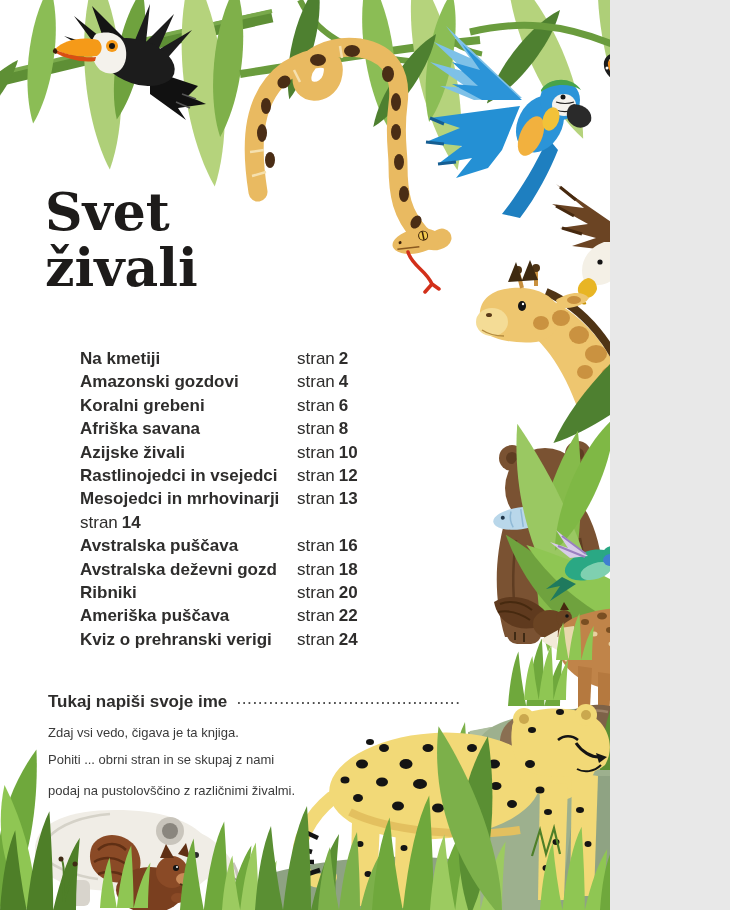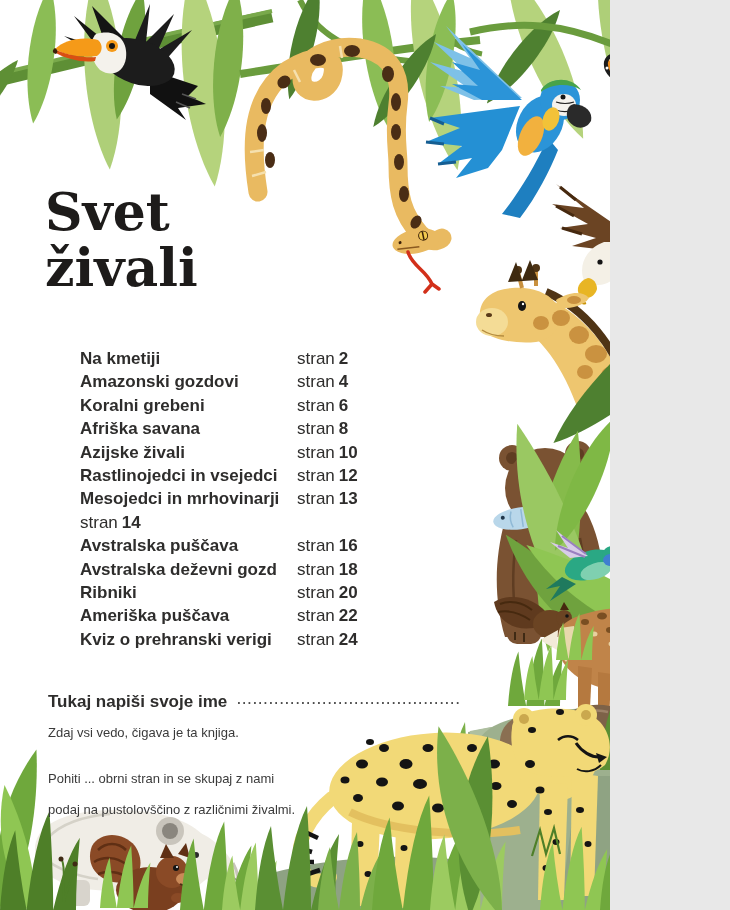--- a/index.html
+++ b/index.html
@@ -14,21 +14,21 @@
   .toc-page{white-space:nowrap;}
   .stran{font-weight:normal;}
   .pnum{font-weight:bold;margin-left:4px;}
   .footer{position:absolute;left:48px;top:688px;width:430px;color:#3a3a3a;}
   .name-row{display:flex;align-items:center;font-size:17px;font-weight:bold;
             color:#2e2d2c;line-height:24px;}
   .dots{margin-left:10px;font-size:12px;font-weight:bold;letter-spacing:2px;color:#4a4a4a;
         width:222px;overflow:hidden;white-space:nowrap;padding-bottom:3px;}
   .footer p{margin:0;font-size:13px;line-height:22px;color:#3a3a3a;}
   .footer .p1{margin-top:7px;}
-  .footer .p2{margin-top:24px;}
+  .footer .p2{margin-top:5px;}
   .footer .p3{margin-top:9px;}
 </style>
 </head>
 <body>
 
 <div class="page">
 
 <svg class="art" viewBox="0 0 730 910" aria-hidden="true">
   <defs>
     <path id="leaf" d="M0,0 C16,34 16,96 0,132 C-16,96 -16,34 0,0 Z"></path>

